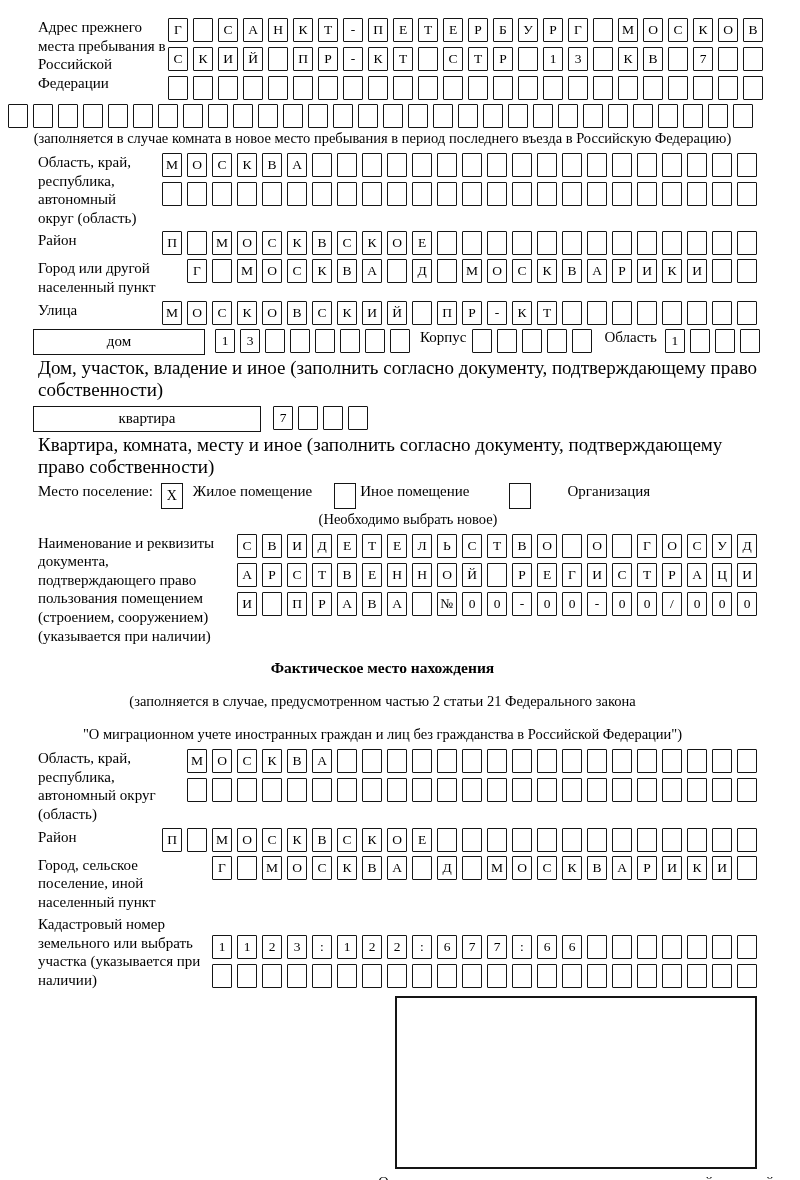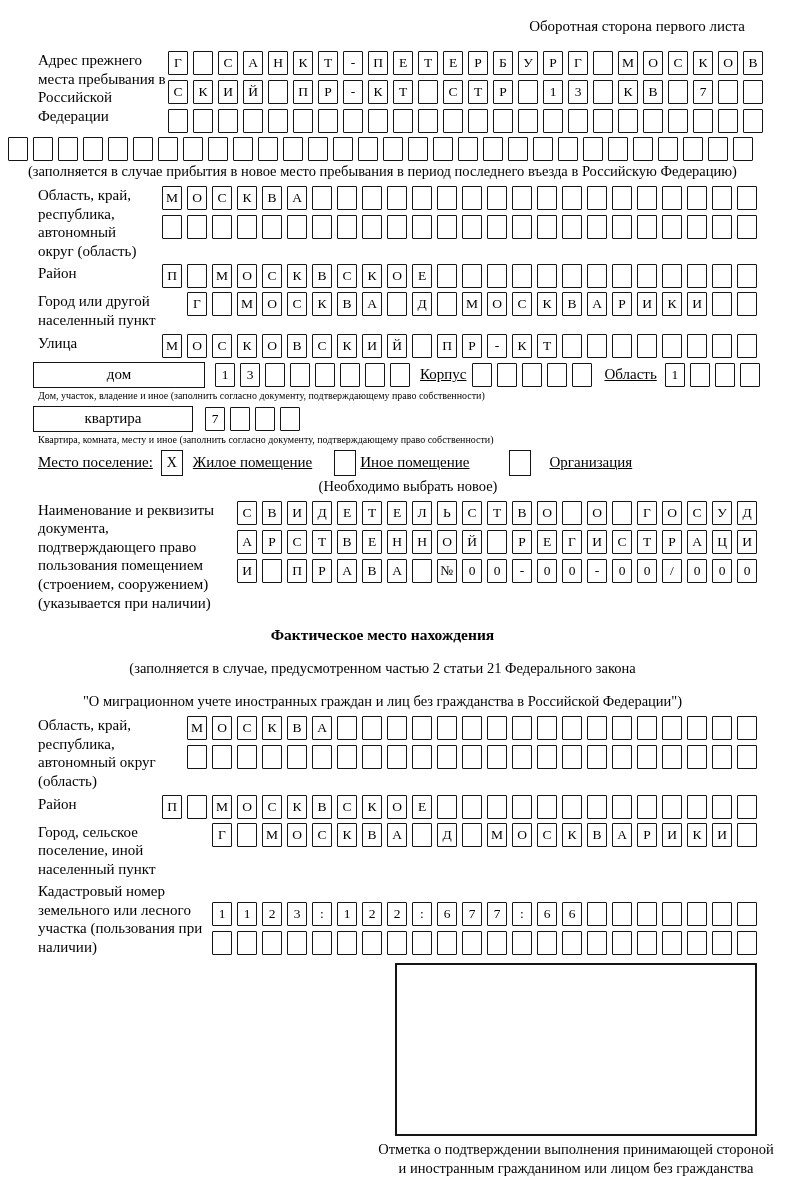--- a/index.html
+++ b/index.html
@@ -12,46 +12,45 @@
   
   .field{display:flex;align-items:flex-start;margin-bottom:4px;}
   .lbl{font-size:15px;line-height:1.24;padding-left:30px;box-sizing:border-box;flex-shrink:0;}
   .rows{margin-left:auto;display:flex;flex-direction:column;gap:5px;align-items:flex-end;}
   .boxrow{display:flex;gap:5px;}
   .cell{
     box-sizing:border-box;width:20px;height:24px;border:1.6px solid #151515;border-radius:1px;
     display:inline-flex;align-items:center;justify-content:center;
     font-size:13.5px;background:#fff;flex-shrink:0;
   }
-  .caption{font-size:10px;margin:1px 0 5px 30px;}
+  .caption{font-size:19px;margin:1px 0 5px 30px;}
   .center-note{text-align:center;font-size:14.5px;margin:2px 0 6px 0;}
   .sec-title{text-align:center;font-weight:bold;font-size:15.5px;margin:6px 0 6px 0;}
   .sub-note{text-align:center;font-size:14.5px;margin:16px 0 2px 0;}
   .widebox{
     box-sizing:border-box;height:26px;border:1.6px solid #151515;
     display:flex;align-items:center;justify-content:center;font-size:15px;background:#fff;flex-shrink:0;
   }
-  .inline-row{display:flex;align-items:center;margin:4px 0 2px 0;}
-  .inline-lbl{font-size:15px;flex-shrink:0;text-decoration:underline;}
+  .inline-row{display:flex;align-items:flex-start;margin:4px 0 2px 0;}
+  .inline-lbl{font-size:15px;flex-shrink:0;}
   .cb{
     box-sizing:border-box;width:22px;height:26px;border:1.6px solid #151515;
     display:inline-flex;align-items:center;justify-content:center;font-size:14px;background:#fff;flex-shrink:0;
   }
   .stamp-box{
     box-sizing:border-box;width:362px;height:173px;border:2px solid #151515;
     margin:6px 0 4px 387px;background:#fff;
   }
   .stamp-caption{width:400px;margin-left:368px;text-align:center;font-size:14.5px;line-height:1.3;}
 </style>
 </head>
 <body>
 
 <div class="sheet">
 
-  <div class="hdr-note">Оборотная сторона первого листа</div>
 
   <div class="field">
     <div class="lbl" style="width:160px;">Адрес прежнего места пребывания в Российской Федерации</div>
     <div class="rows">
       <div class="boxrow">
           <span class="cell">Г</span>
           <span class="cell"></span>
           <span class="cell">С</span>
           <span class="cell">А</span>
           <span class="cell">Н</span>
@@ -154,21 +153,21 @@
       <span class="cell"></span>
       <span class="cell"></span>
       <span class="cell"></span>
       <span class="cell"></span>
       <span class="cell"></span>
       <span class="cell"></span>
       <span class="cell"></span>
       <span class="cell"></span>
       <span class="cell"></span>
     </div>
-  <div class="center-note">(заполняется в случае прибытия в новое место пребывания в период последнего въезда в Российскую Федерацию)</div>
+  <div class="center-note">(заполняется в случае комната в новое место пребывания в период последнего въезда в Российскую Федерацию)</div>
 
 
   <div class="field">
     <div class="lbl" style="width:142px;">Область, край, республика, автономный округ (область)</div>
     <div class="rows">
       <div class="boxrow">
           <span class="cell">М</span>
           <span class="cell">О</span>
           <span class="cell">С</span>
           <span class="cell">К</span>
@@ -341,38 +340,38 @@
     <div class="boxrow" style="margin-left:8px;">
         <span class="cell">1</span>
         <span class="cell"></span>
         <span class="cell"></span>
         <span class="cell"></span>
       </div>
   </div>
   <div class="caption">Дом, участок, владение и иное (заполнить согласно документу, подтверждающему право собственности)</div>
 
   <div class="inline-row" style="margin-left:25px;">
-    <div class="widebox" style="width:160px;">квартира</div>
+    <div class="widebox" style="width:228px;">квартира</div>
     <div class="boxrow" style="margin-left:12px;">
         <span class="cell">7</span>
         <span class="cell"></span>
         <span class="cell"></span>
         <span class="cell"></span>
       </div>
   </div>
   <div class="caption">Квартира, комната, месту и иное (заполнить согласно документу, подтверждающему право собственности)</div>
 
   <div class="inline-row" style="margin-left:30px;">
     <span class="inline-lbl">Место поселение:</span>
     <span class="cb" style="margin-left:8px;">X</span>
     <span class="inline-lbl" style="margin-left:10px;">Жилое помещение</span>
     <span class="cb" style="margin-left:22px;"></span>
     <span class="inline-lbl" style="margin-left:4px;">Иное помещение</span>
     <span class="cb" style="margin-left:40px;"></span>
-    <span class="inline-lbl" style="margin-left:18px;">Организация</span>
+    <span class="inline-lbl" style="margin-left:36px;">Организация</span>
   </div>
   <div class="center-note" style="width:560px;margin-left:120px;">(Необходимо выбрать новое)</div>
 
   <div class="field" style="margin-top:2px;">
     <div class="lbl" style="width:222px;font-family:Liberation Serif, serif;">Наименование и реквизиты документа, подтверждающего право пользования помещением (строением, сооружением) (указывается при наличии)</div>
     <div class="rows">
       <div class="boxrow">
           <span class="cell">С</span>
           <span class="cell">В</span>
           <span class="cell">И</span>
@@ -560,21 +559,21 @@
           <span class="cell">Р</span>
           <span class="cell">И</span>
           <span class="cell">К</span>
           <span class="cell">И</span>
           <span class="cell"></span>
         </div>
       </div>
   </div>
 
   <div class="field">
-    <div class="lbl" style="width:200px;">Кадастровый номер земельного или лесного участка (пользования при наличии)</div>
+    <div class="lbl" style="width:200px;">Кадастровый номер земельного или выбрать участка (указывается при наличии)</div>
     <div class="rows" style="padding-top:20px;">
       <div class="boxrow">
           <span class="cell">1</span>
           <span class="cell">1</span>
           <span class="cell">2</span>
           <span class="cell">3</span>
           <span class="cell">:</span>
           <span class="cell">1</span>
           <span class="cell">2</span>
           <span class="cell">2</span>

